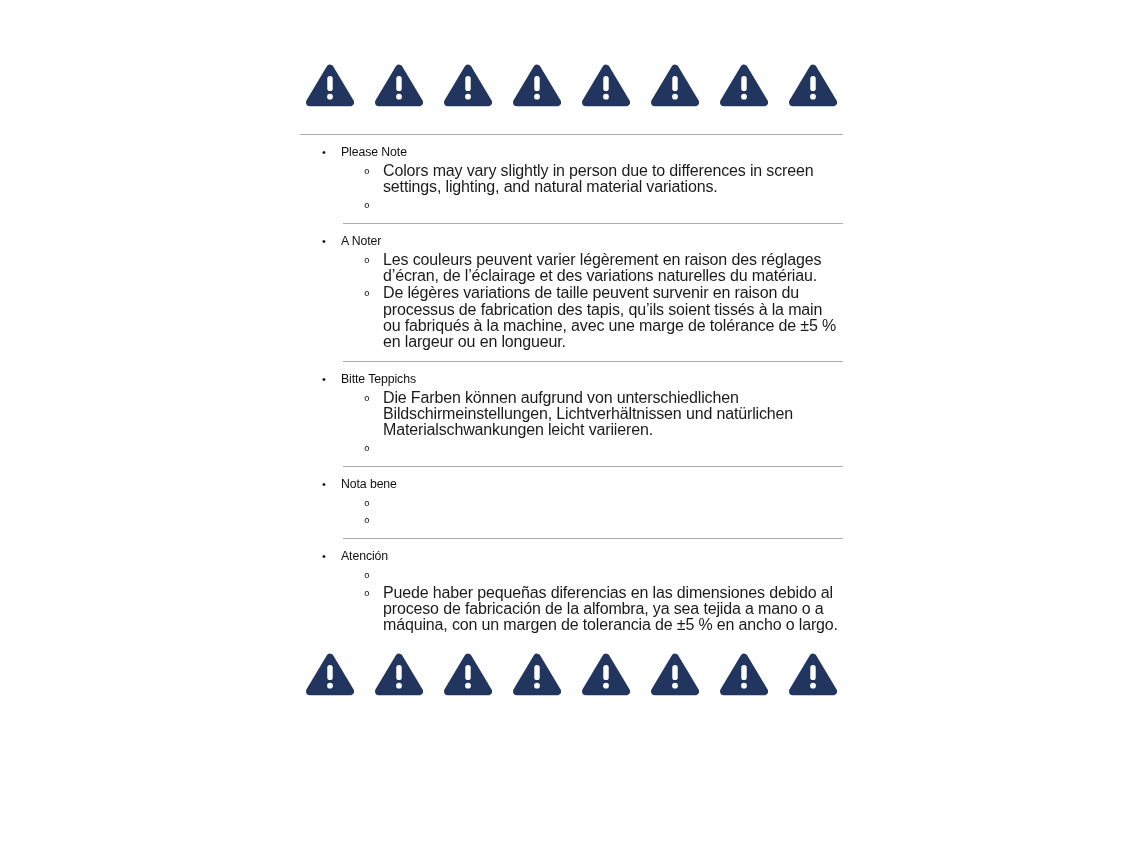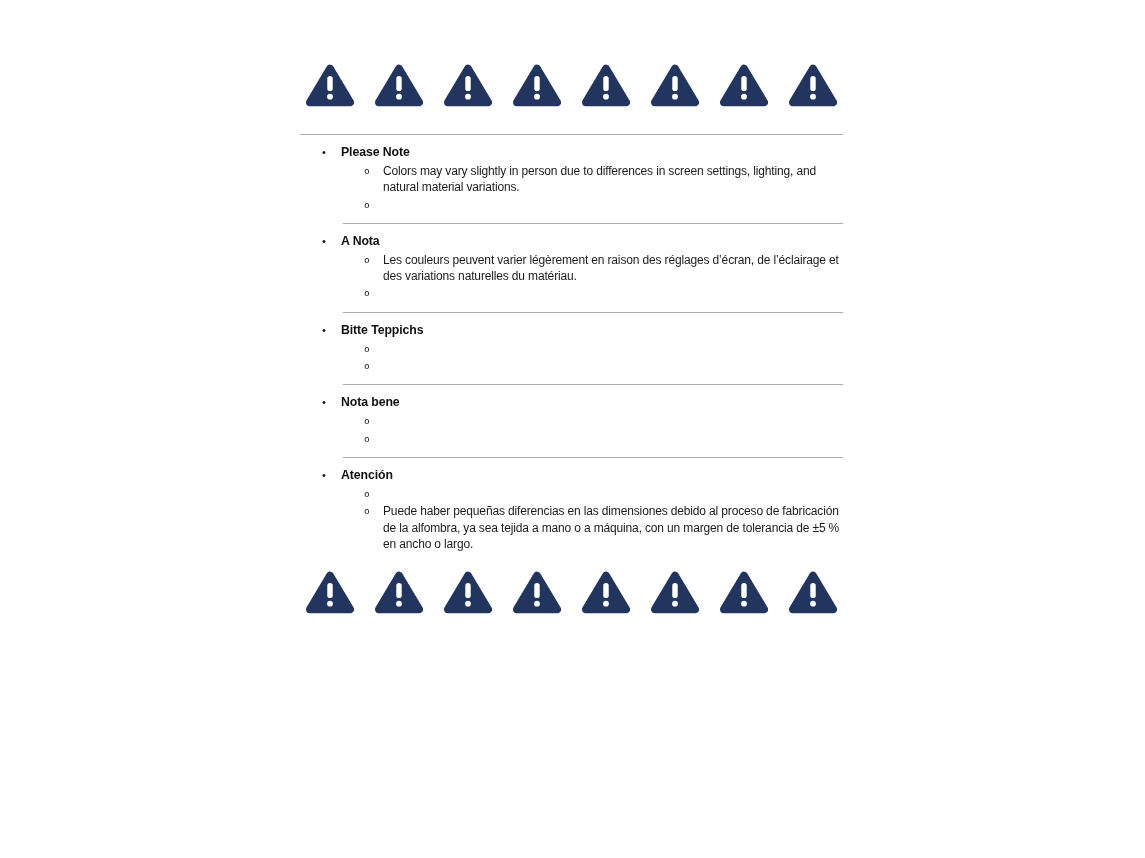--- a/index.html
+++ b/index.html
@@ -23,26 +23,26 @@
   .tri-row.bottom{margin-top:17px;}
   .triangle{width:48px;height:47px;display:block;}
   .triangle svg{width:100%;height:100%;display:block;}
   .triangle .tri-shape{fill:var(--triangle);stroke:var(--triangle);stroke-width:10;stroke-linejoin:round;}
   .triangle .tri-mark{fill:var(--mark);}
   .hr{border-top:1px solid var(--divider);height:0;}
   .hr.full{margin-top:25px;}
   .hr.indent{margin-left:43px;margin-top:10px;}
   .note-section .heading-row{display:flex;align-items:baseline;padding-left:22px;margin-top:10px;}
   .b1{width:19px;font-size:11px;line-height:15px;color:var(--heading);}
-  .title{margin:0;font-size:12.3px;font-weight:700;letter-spacing:-0.1px;line-height:15px;color:var(--heading);}
+  .title{margin:0;font-size:12.3px;font-weight:400;letter-spacing:-0.1px;line-height:15px;color:var(--heading);}
   .items{margin-top:3px;}
   .item-row{display:flex;align-items:flex-start;padding-left:64px;}
   .item-row + .item-row{margin-top:1px;}
   .b2{width:19px;flex:0 0 19px;font-family:"DejaVu Sans Mono",monospace;font-size:9.5px;line-height:16.3px;color:var(--text);}
-  .item-text{margin:0;width:460px;font-size:12px;letter-spacing:-0.15px;line-height:16.3px;color:var(--text);}
+  .item-text{margin:0;width:460px;font-size:16px;letter-spacing:-0.15px;line-height:16.3px;color:var(--text);}
 </style>
 </head>
 <body>
 
 <div class="page">
   <div class="content">
     <div class="tri-row top" id="tri-top">
   <span class="triangle">
     <svg viewBox="0 0 60 58" aria-hidden="true">
       <polygon class="tri-shape" points="30,8 55,50 5,50"></polygon>
@@ -123,43 +123,45 @@
   <div class="item-row">
     <span class="b2">o</span>
   </div>
 </div>
     <div class="hr indent"></div>
   </section>
 
   <section class="note-section">
     <div class="heading-row">
       <span class="b1">•</span>
-      <h2 class="title">A Nota</h2>
+      <h2 class="title">A Noter</h2>
     </div>
     <div class="items">
   <div class="item-row">
     <span class="b2">o</span>
     <p class="item-text">Les couleurs peuvent varier légèrement en raison des réglages d’écran, de l’éclairage et des variations naturelles du matériau.</p>
   </div>
 
   <div class="item-row">
     <span class="b2">o</span>
+    <p class="item-text">De légères variations de taille peuvent survenir en raison du processus de fabrication des tapis, qu’ils soient tissés à la main ou fabriqués à la machine, avec une marge de tolérance de ±5 % en largeur ou en longueur.</p>
   </div>
 </div>
     <div class="hr indent"></div>
   </section>
 
   <section class="note-section">
     <div class="heading-row">
       <span class="b1">•</span>
       <h2 class="title">Bitte Teppichs</h2>
     </div>
     <div class="items">
   <div class="item-row">
     <span class="b2">o</span>
+    <p class="item-text">Die Farben können aufgrund von unterschiedlichen Bildschirmeinstellungen, Lichtverhältnissen und natürlichen Materialschwankungen leicht variieren.</p>
   </div>
 
   <div class="item-row">
     <span class="b2">o</span>
   </div>
 </div>
     <div class="hr indent"></div>
   </section>
 
   <section class="note-section">

